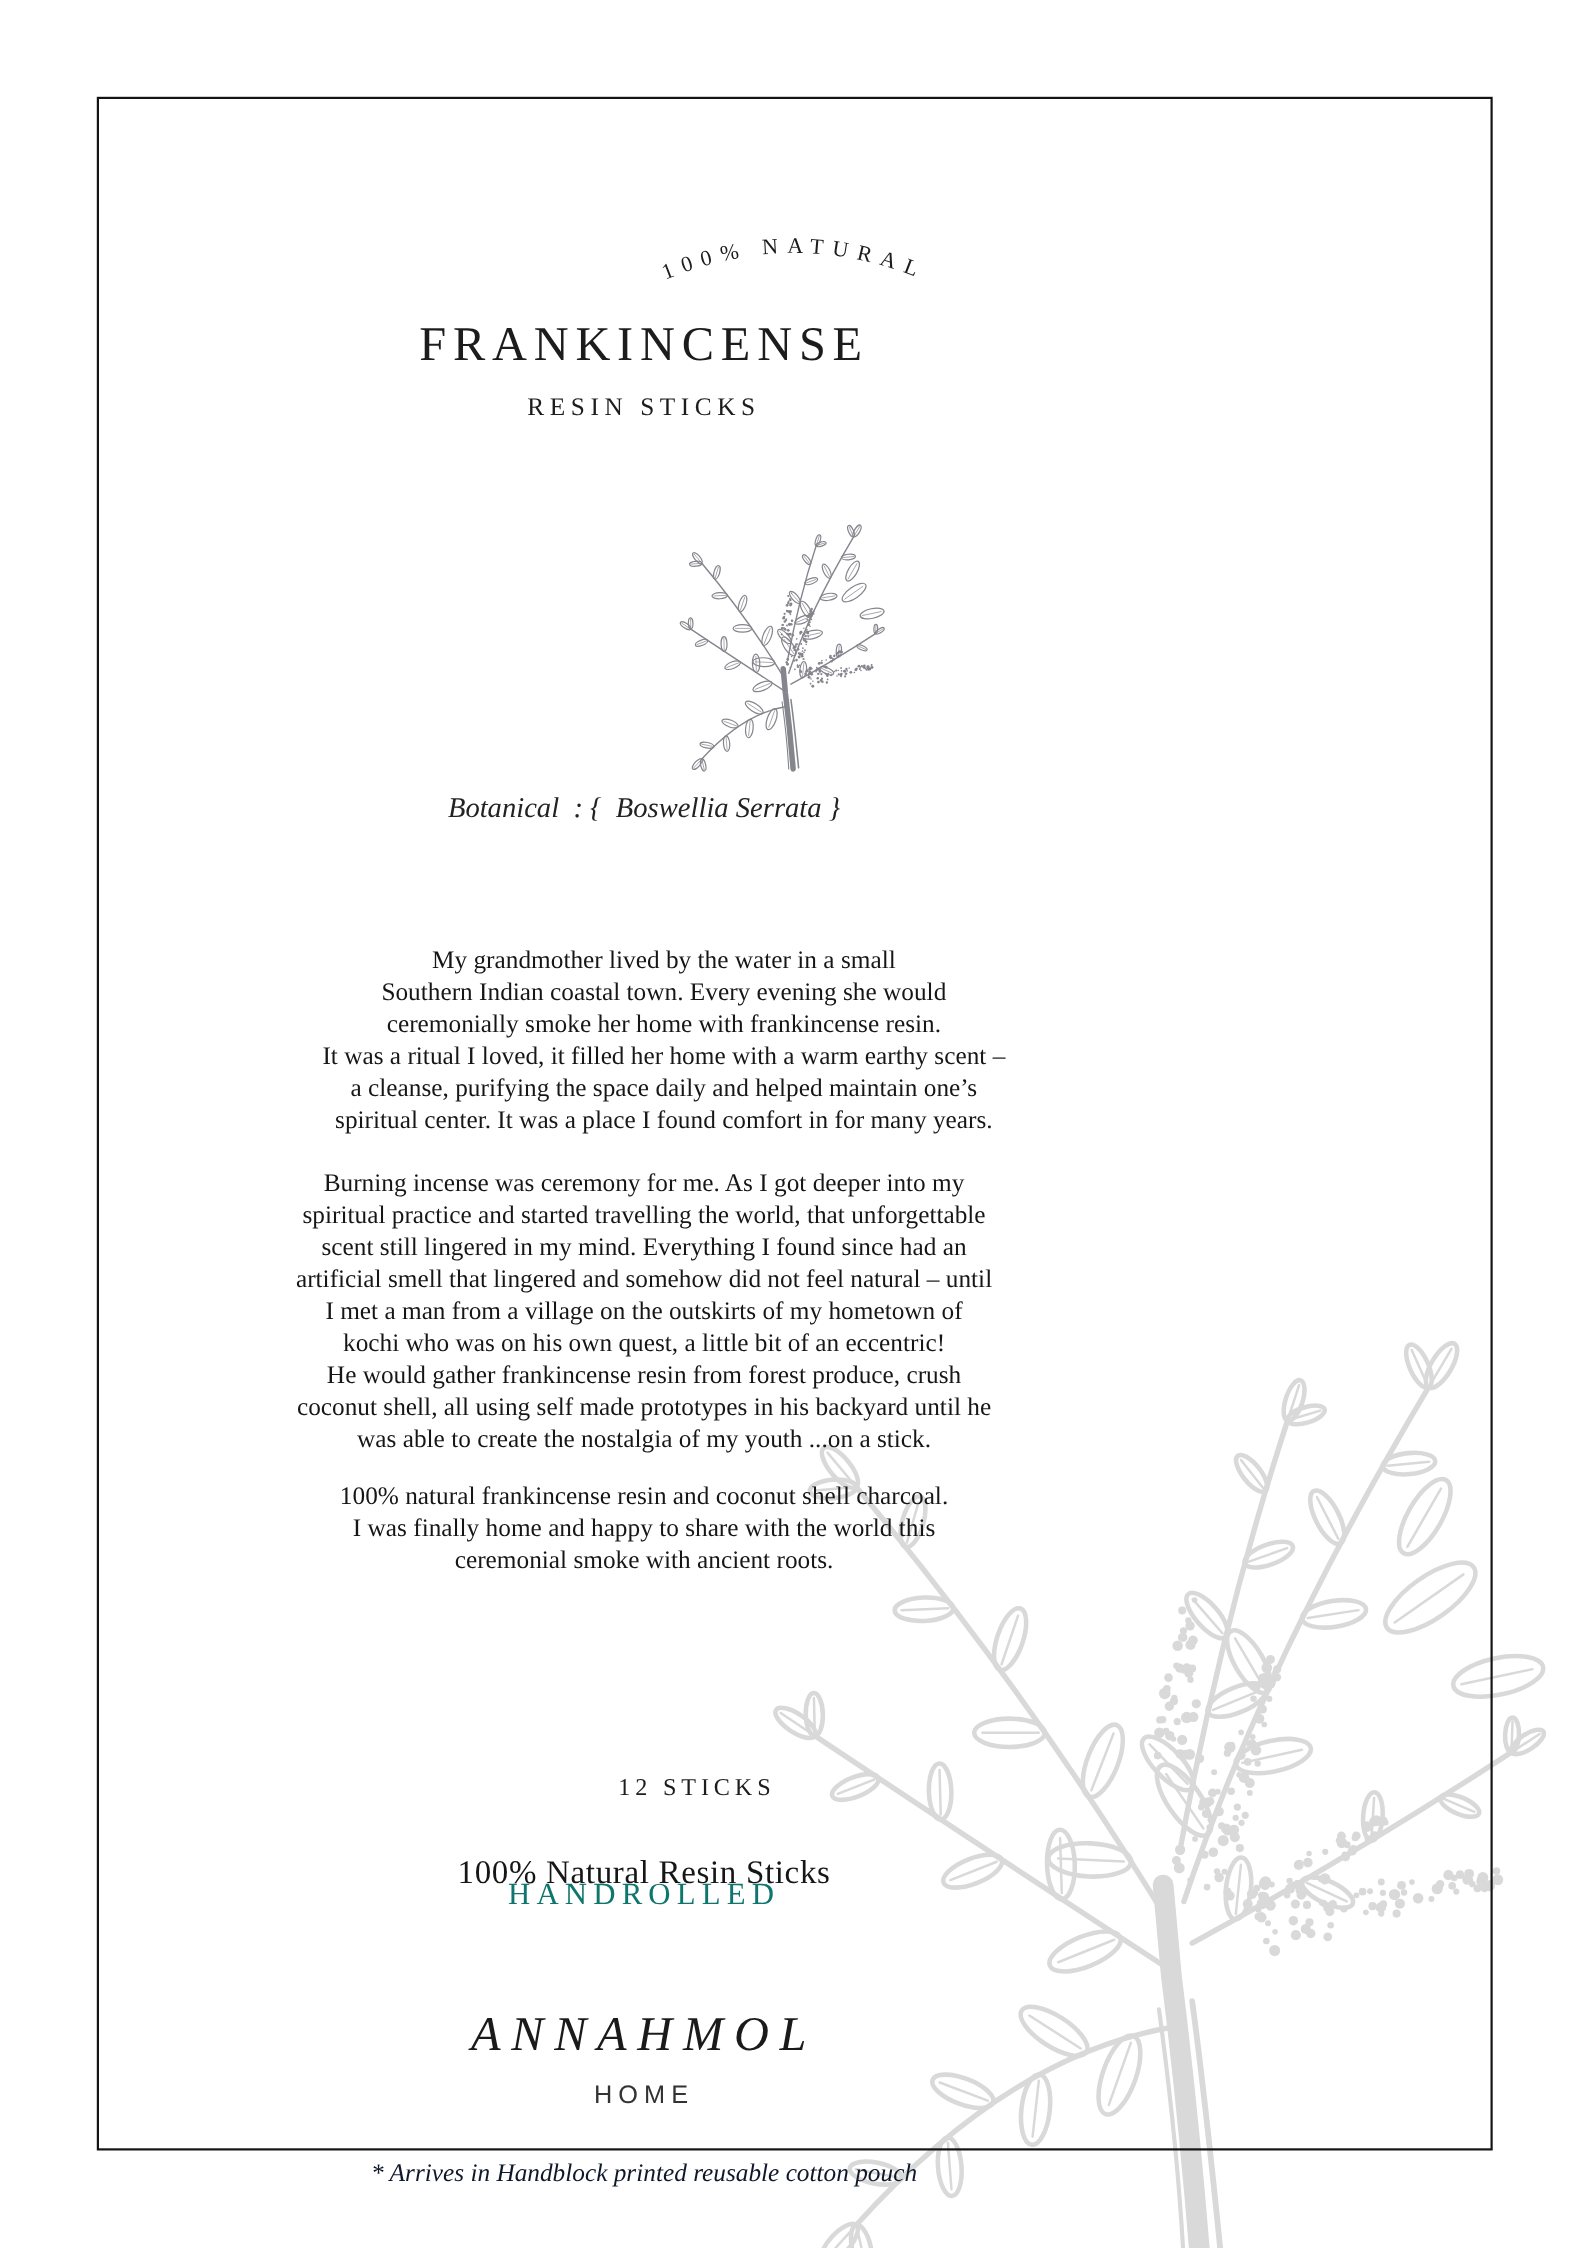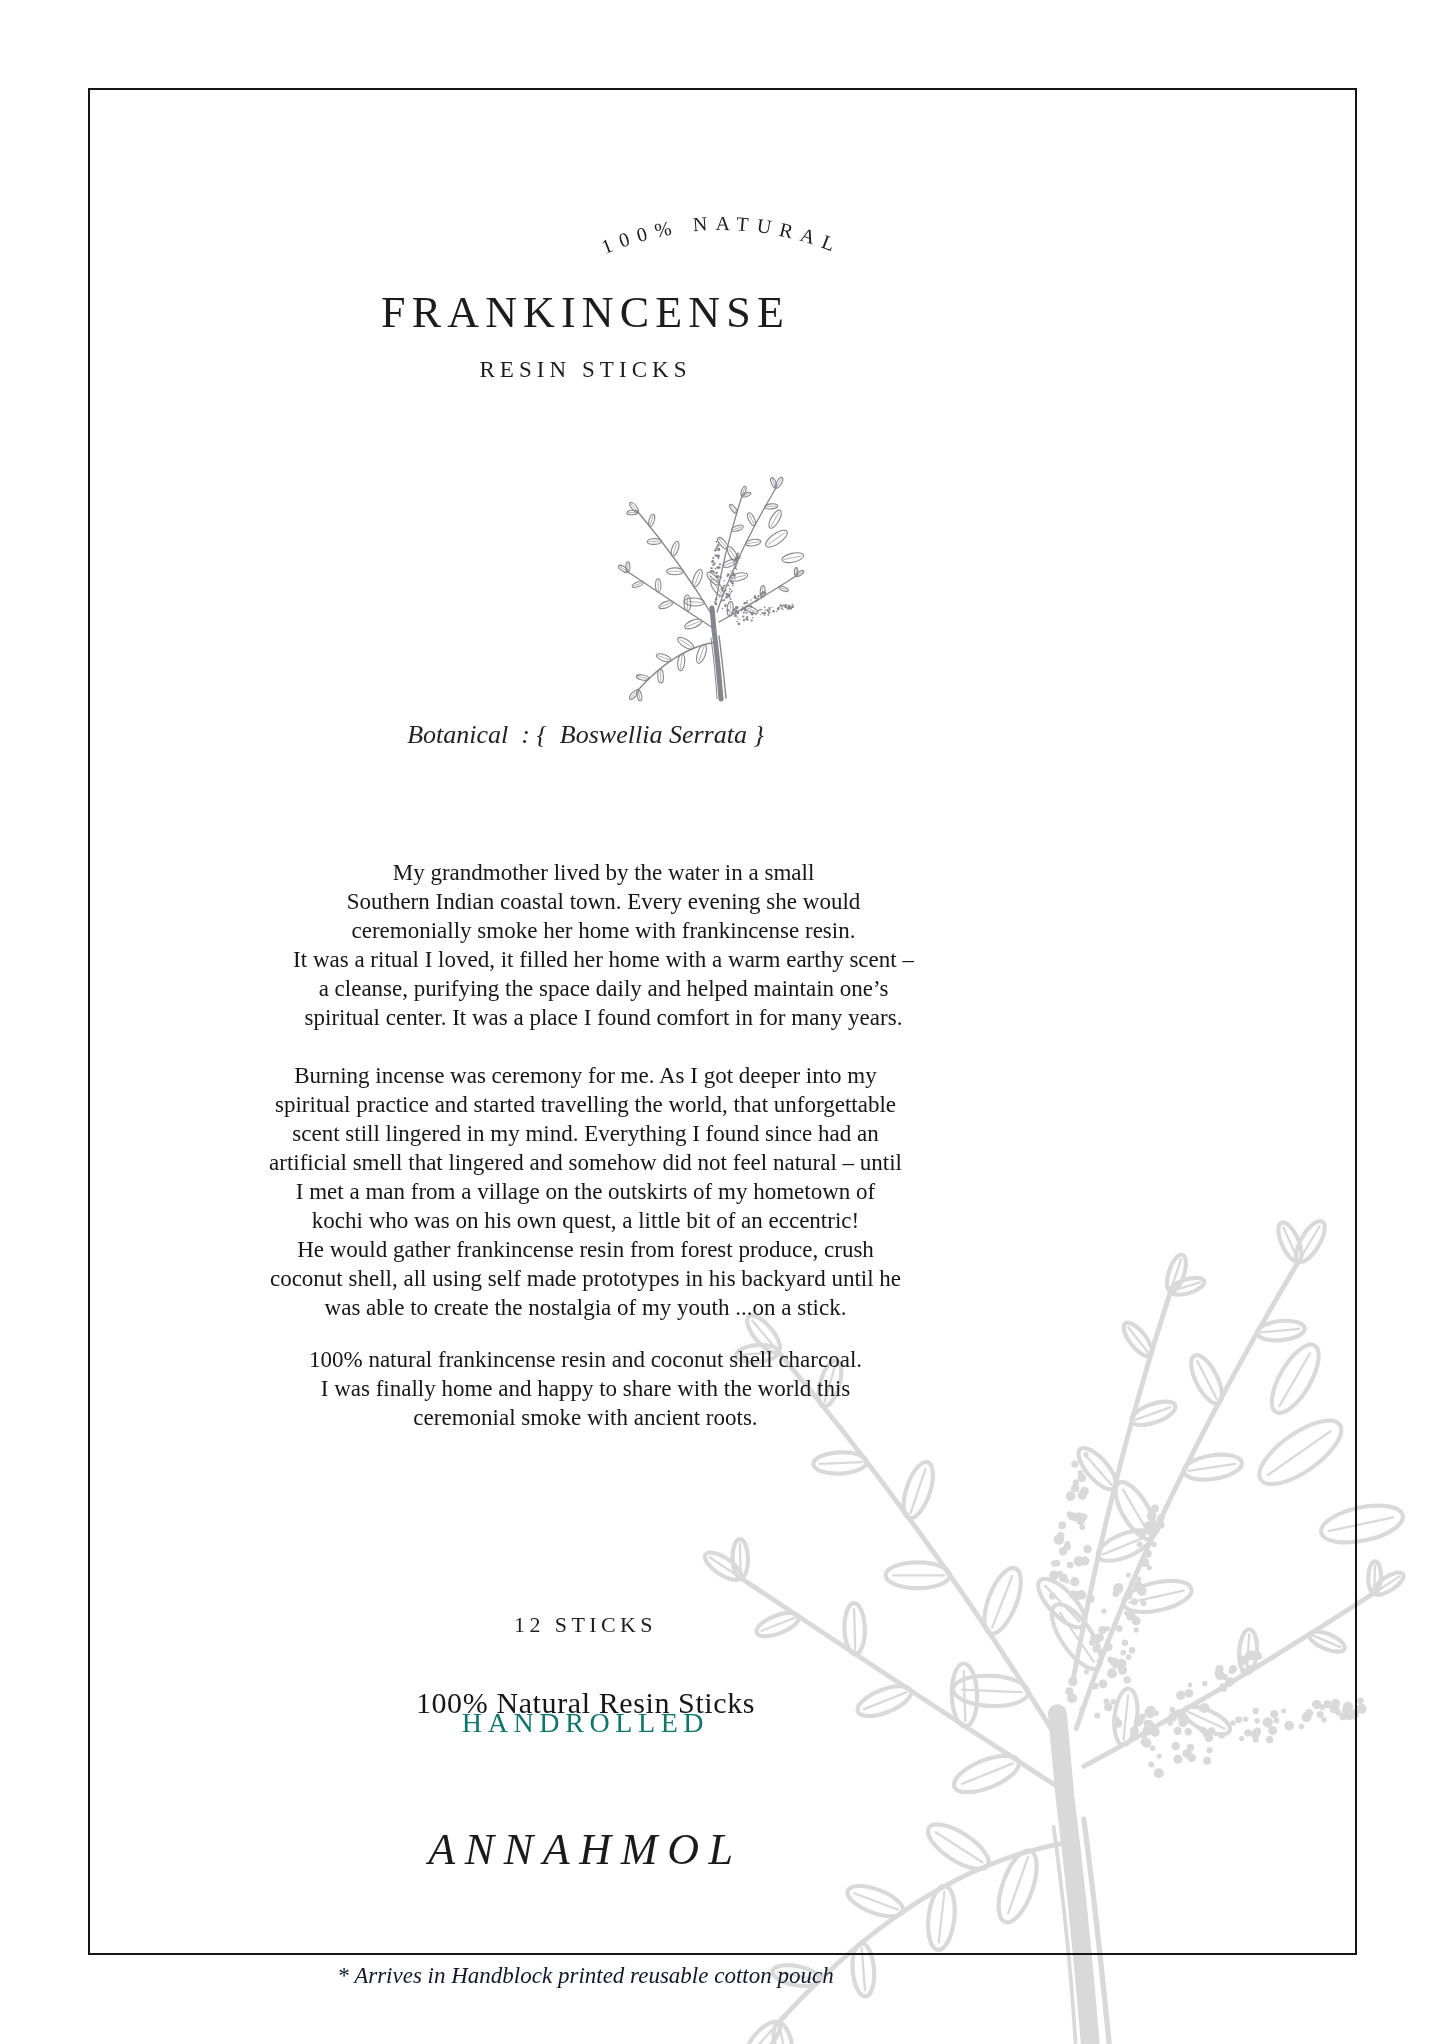--- a/index.html
+++ b/index.html
@@ -21,21 +21,21 @@
   }
   .z{z-index:3;}
   #wm{z-index:1;}
   #product-title{top:287px;font-size:44px;letter-spacing:.14em;color:var(--ink);}
   #product-subtitle{top:357px;font-size:23px;letter-spacing:.22em;color:var(--ink);}
   #botanical-caption{top:720px;font-size:26px;font-style:italic;white-space:pre;color:#222;}
   .story{font-size:23px;line-height:29px;color:#161616;}
   #para-1{top:858px;padding-left:18px;}
   #para-2{top:1061px;}
   #para-3{top:1345px;}
-  #stick-count{top:1612px;font-size:22px;letter-spacing:.2em;color:#1d1d1d;}
+  #stick-count{top:1612px;font-size:22px;letter-spacing:.2em;color:#1d1d1d;padding-left:48px;}
   #stick-method{top:1707px;font-size:28px;letter-spacing:.2em;color:#0f766e;}
   #product-descriptor{top:1686px;font-size:30px;letter-spacing:.02em;color:#161616;}
   #brand-wordmark{top:1824px;font-size:44px;letter-spacing:.22em;color:#1a1a1a;font-style:italic;}
   #brand-home{top:1891px;font-size:23px;letter-spacing:.24em;font-family:"Liberation Sans",sans-serif;color:#333;}
   #footnote{top:1963px;font-size:23px;font-style:italic;color:#0f172a;}
   svg text{font-family:"Liberation Serif",serif;}
 </style>
 </head>
 <body>
 
@@ -916,15 +916,16 @@
 was able to create the nostalgia of my youth ...on a stick.</div>
   <div id="para-3" class="abs ctr z story pre">100% natural frankincense resin and coconut shell charcoal.
 I was finally home and happy to share with the world this
 ceremonial smoke with ancient roots.</div>
 
   <div id="stick-count" class="abs ctr z">12 STICKS</div>
   <div id="stick-method" class="abs ctr z">HANDROLLED</div>
   <div id="product-descriptor" class="abs ctr z">100% Natural Resin Sticks</div>
 
   <div id="brand-wordmark" class="abs ctr z">ANNAHMOL</div>
+  <div id="brand-home" class="abs ctr z">HOME</div>
 
   <div id="footnote" class="abs ctr z">* Arrives in Handblock printed reusable cotton pouch</div>
 </div>
 
 </body></html>

